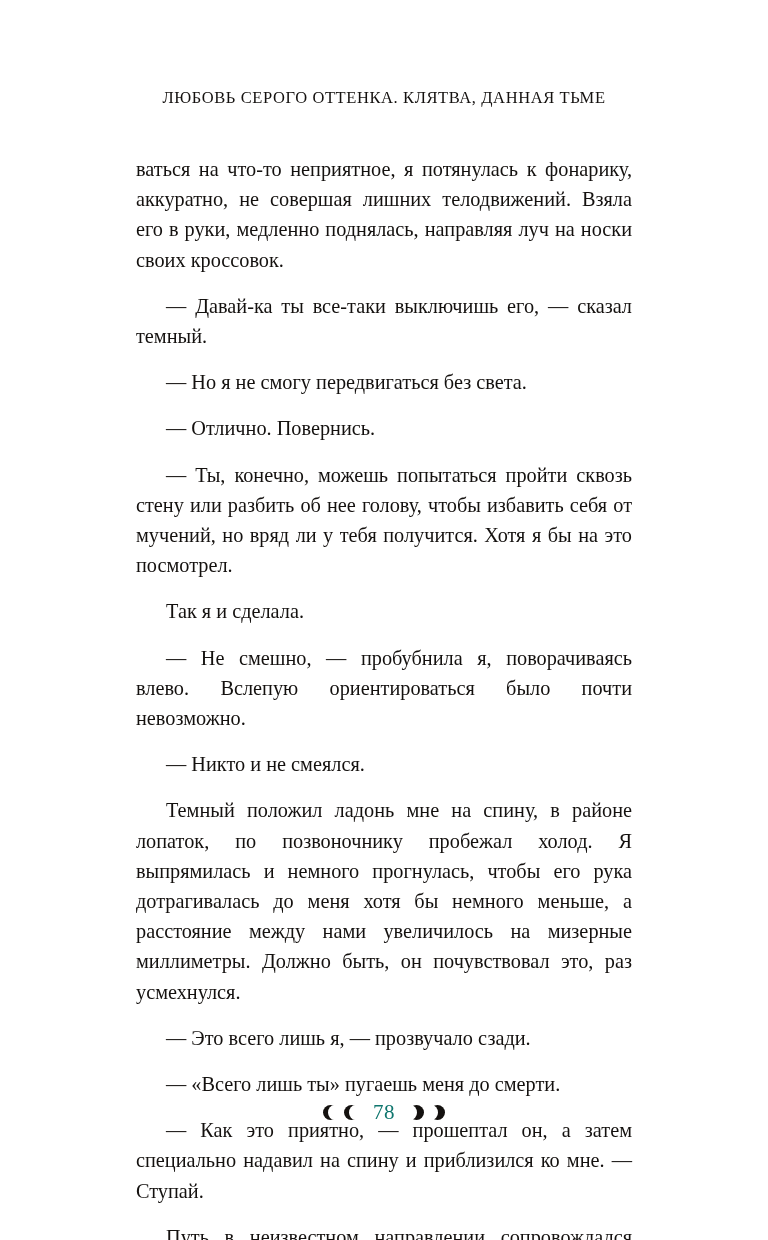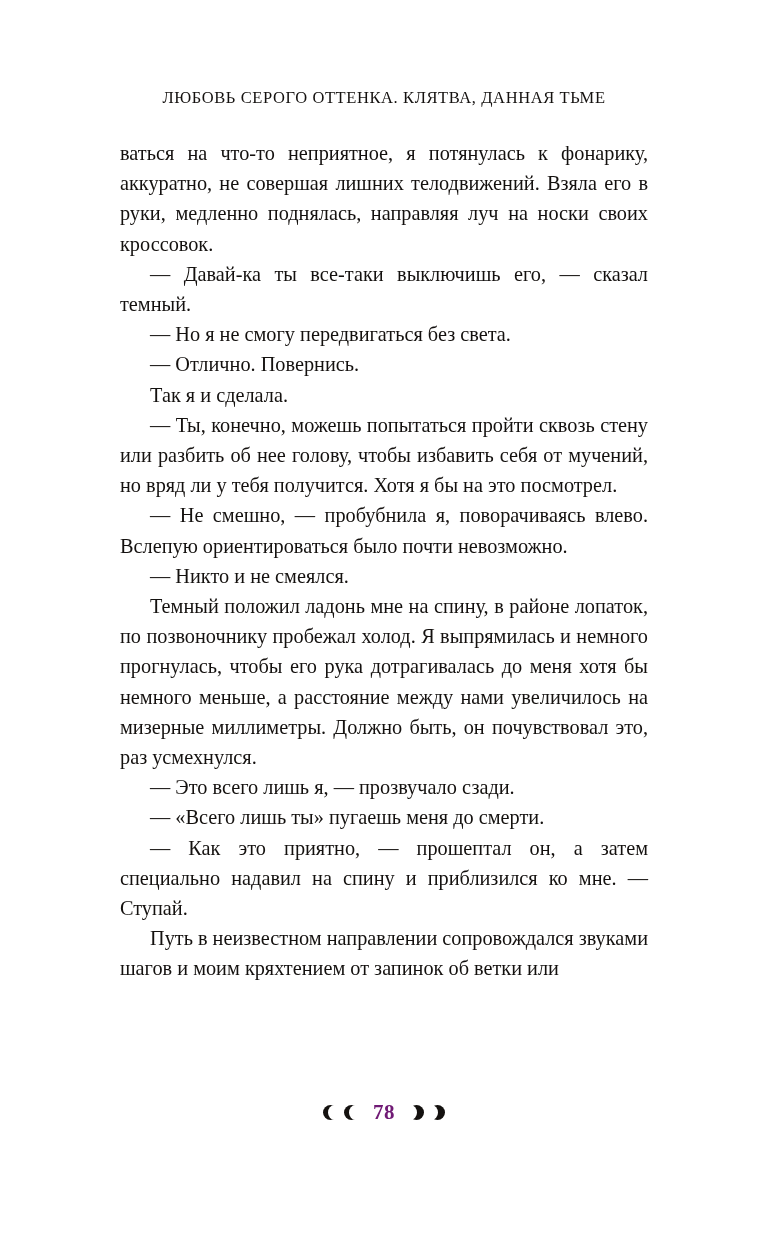--- a/index.html
+++ b/index.html
@@ -40,41 +40,40 @@
     left: 120px;
     width: 528px;
     font-size: 20.3px;
     line-height: 30.2px;
     text-align: justify;
     text-justify: inter-word;
     color: #14110f;
     hyphens: manual;
   }
   .body-text p {
-    margin: 0;
+    margin: 16px;
     text-indent: 30px;
   }
   .body-text p.cont {
     text-indent: 0;
   }
   .footer {
     position: absolute;
     top: 1100px;
     left: 0;
     width: 768px;
     display: flex;
     align-items: center;
     justify-content: center;
     gap: 14px;
   }
   .page-number {
     font-size: 21px;
-    color: #701a75;
+    color: #0f766e;
     letter-spacing: 0.5px;
-    font-weight: bold;
   }
   .orn {
     display: flex;
     align-items: center;
     gap: 6px;
     color: #14110f;
     font-size: 19px;
     line-height: 1;
   }
   .moon {
@@ -104,22 +103,22 @@
 
 <div class="page">
 
   <div class="running-head">ЛЮБОВЬ СЕРОГО ОТТЕНКА. КЛЯТВА, ДАННАЯ ТЬМЕ</div>
 
   <div class="body-text">
     <p class="cont">ваться на что-то неприятное, я потянулась к фонарику, аккуратно, не совершая лишних телодвижений. Взяла его в руки, медленно поднялась, направляя луч на носки своих кроссовок.</p>
     <p>— Давай-ка ты все-таки выключишь его, — сказал темный.</p>
     <p>— Но я не смогу передвигаться без света.</p>
     <p>— Отлично. Повернись.</p>
+    <p>— Ты, конечно, можешь попытаться пройти сквозь стену или разбить об нее голову, чтобы избавить себя от мучений, но вряд ли у тебя получится. Хотя я бы на это посмотрел.</p>
     <p>Так я и сделала.</p>
-    <p>— Ты, конечно, можешь попытаться пройти сквозь стену или разбить об нее голову, чтобы избавить себя от мучений, но вряд ли у тебя получится. Хотя я бы на это посмотрел.</p>
     <p>— Не смешно, — пробубнила я, поворачиваясь влево. Вслепую ориентироваться было почти невозможно.</p>
     <p>— Никто и не смеялся.</p>
     <p>Темный положил ладонь мне на спину, в районе лопаток, по позвоночнику пробежал холод. Я выпрямилась и немного прогнулась, чтобы его рука дотрагивалась до меня хотя бы немного меньше, а расстояние между нами увеличилось на мизерные миллиметры. Должно быть, он почувствовал это, раз усмехнулся.</p>
     <p>— Это всего лишь я, — прозвучало сзади.</p>
     <p>— «Всего лишь ты» пугаешь меня до смерти.</p>
     <p>— Как это приятно, — прошептал он, а затем специально надавил на спину и приблизился ко мне. — Ступай.</p>
     <p>Путь в неизвестном направлении сопровождался звуками шагов и моим кряхтением от запинок об ветки или</p>
   </div>
 
   <div class="footer">

